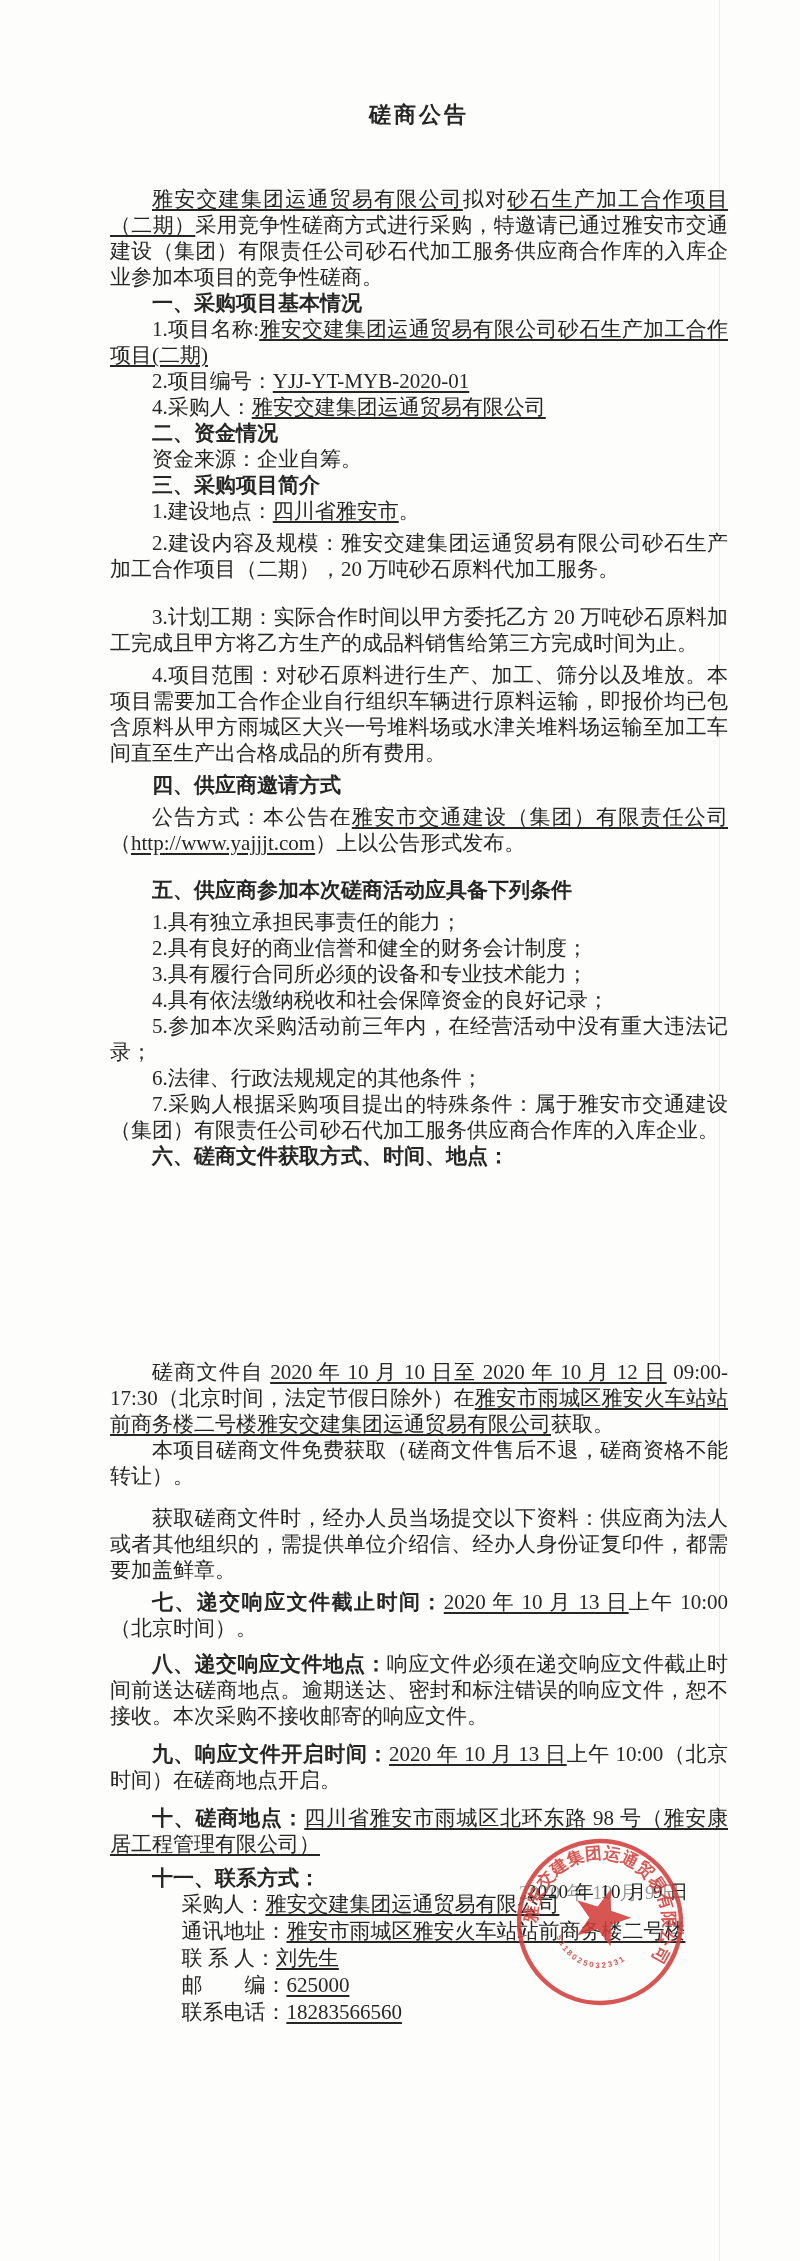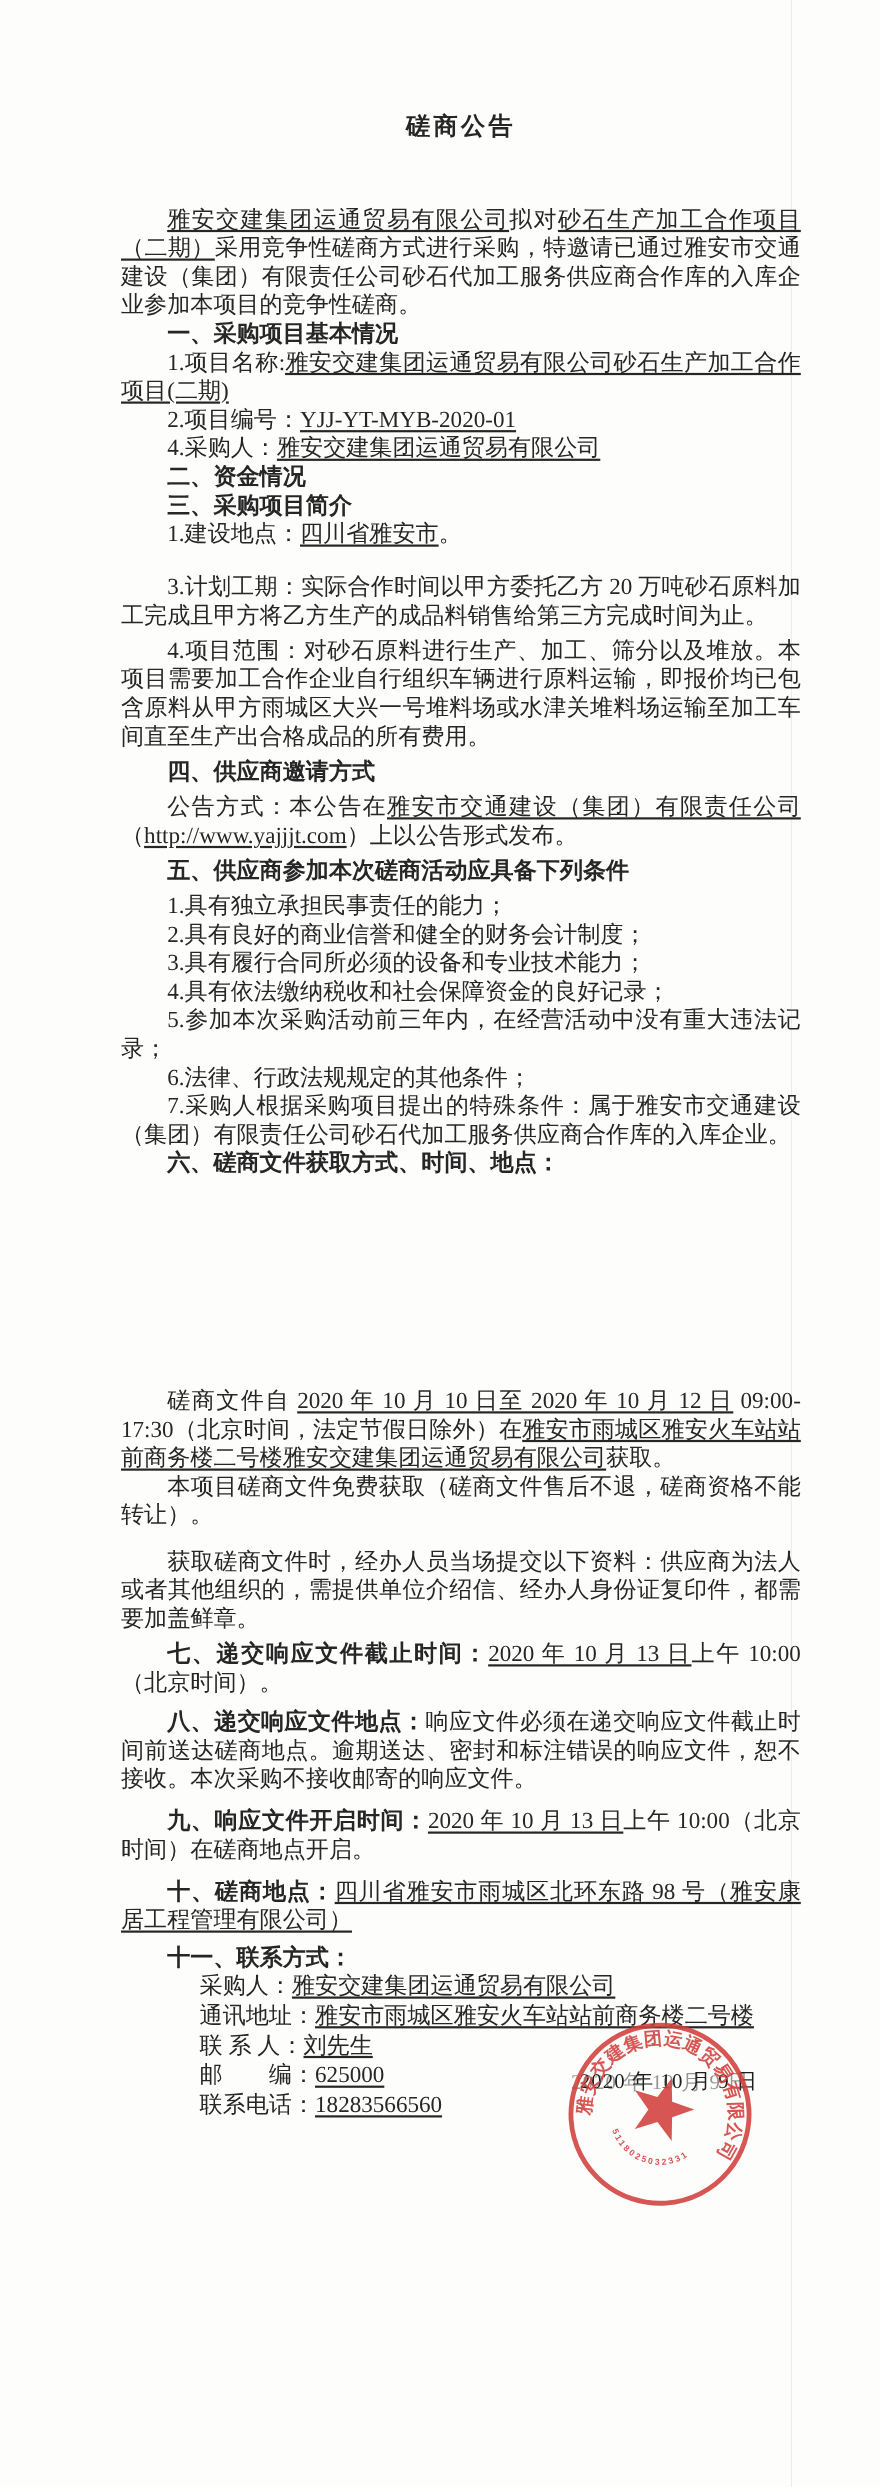--- a/index.html
+++ b/index.html
@@ -68,27 +68,29 @@
 
   <div class="content">
     <h1 class="doc-title">磋商公告</h1>
     <div>
         <p class=""><span class="u">雅安交建集团运通贸易有限公司</span><span>拟对</span><span class="u">砂石生产加工合作项目（二期）</span><span>采用竞争性磋商方式进行采购，特邀请已通过雅安市交通建设（集团）有限责任公司砂石代加工服务供应商合作库的入库企业参加本项目的竞争性磋商。</span></p>
         <p class="h "><span>一、采购项目基本情况</span></p>
         <p class=""><span>1.项目名称:</span><span class="u">雅安交建集团运通贸易有限公司砂石生产加工合作项目(二期)</span></p>
         <p class=""><span>2.项目编号：</span><span class="u">YJJ-YT-MYB-2020-01</span></p>
         <p class=""><span>4.采购人：</span><span class="u">雅安交建集团运通贸易有限公司</span></p>
         <p class="h "><span>二、资金情况</span></p>
+        <p class=""><span>资金来源：企业自筹。</span></p>
         <p class="h "><span>三、采购项目简介</span></p>
         <p class=""><span>1.建设地点：</span><span class="u">四川省雅安市</span><span>。</span></p>
+        <p class="" style="margin-top: 6px;"><span>2.建设内容及规模：雅安交建集团运通贸易有限公司砂石生产加工合作项目（二期），20 万吨砂石原料代加工服务。</span></p>
         <p class="" style="margin-top: 22px;"><span>3.计划工期：实际合作时间以甲方委托乙方 20 万吨砂石原料加工完成且甲方将乙方生产的成品料销售给第三方完成时间为止。</span></p>
         <p class="" style="margin-top: 6px;"><span>4.项目范围：对砂石原料进行生产、加工、筛分以及堆放。本项目需要加工合作企业自行组织车辆进行原料运输，即报价均已包含原料从甲方雨城区大兴一号堆料场或水津关堆料场运输至加工车间直至生产出合格成品的所有费用。</span></p>
         <p class="h " style="margin-top: 6px;"><span>四、供应商邀请方式</span></p>
         <p class="" style="margin-top: 6px;"><span>公告方式：本公告在</span><span class="u">雅安市交通建设（集团）有限责任公司</span><span>（</span><span class="u">http://www.yajjjt.com</span><span>）上以公告形式发布。</span></p>
-        <p class="h " style="margin-top: 6px;"><span>五、供应商参加本次磋商活动应具备下列条件</span></p>
+        <p class="h " style="margin-top: 21px;"><span>五、供应商参加本次磋商活动应具备下列条件</span></p>
         <p class="" style="margin-top: 6px;"><span>1.具有独立承担民事责任的能力；</span></p>
         <p class=""><span>2.具有良好的商业信誉和健全的财务会计制度；</span></p>
         <p class=""><span>3.具有履行合同所必须的设备和专业技术能力；</span></p>
         <p class=""><span>4.具有依法缴纳税收和社会保障资金的良好记录；</span></p>
         <p class=""><span>5.参加本次采购活动前三年内，在经营活动中没有重大违法记录；</span></p>
         <p class=""><span>6.法律、行政法规规定的其他条件；</span></p>
         <p class=""><span>7.采购人根据采购项目提出的特殊条件：属于雅安市交通建设（集团）有限责任公司砂石代加工服务供应商合作库的入库企业。</span></p>
         <p class="h "><span>六、磋商文件获取方式、时间、地点：</span></p>
         <div class="gap" style="height: 190px;"></div>
         <p class=""><span>磋商文件自 </span><span class="u">2020 年 10 月 10 日至 2020 年 10 月 12 日</span><span> 09:00-17:30（北京时间，法定节假日除外）在</span><span class="u">雅安市雨城区雅安火车站站前商务楼二号楼雅安交建集团运通贸易有限公司</span><span>获取。</span></p>

